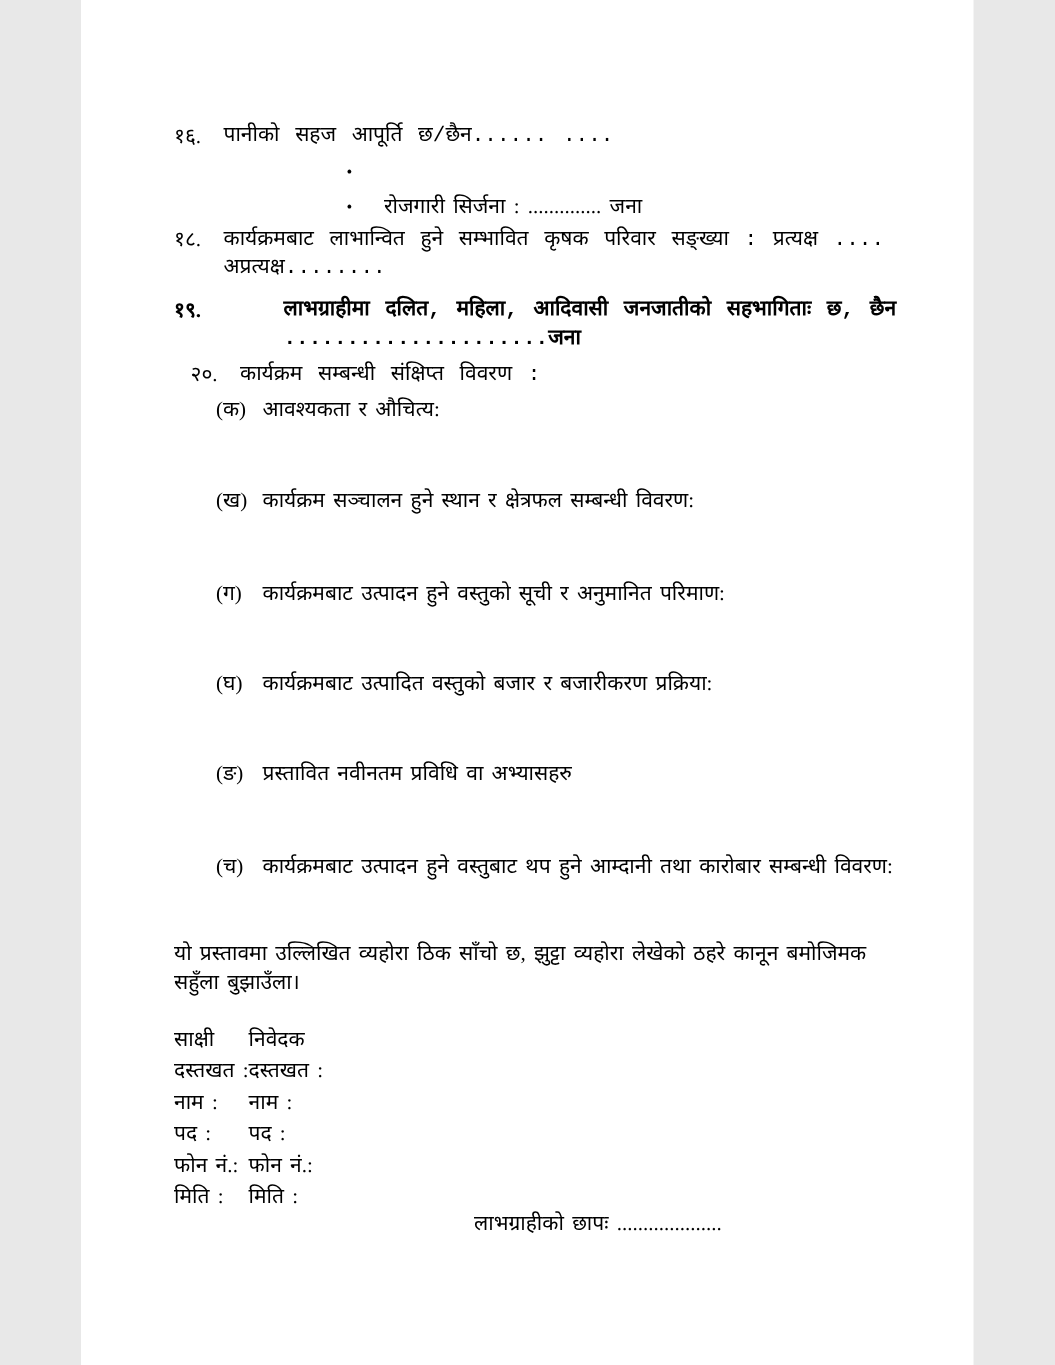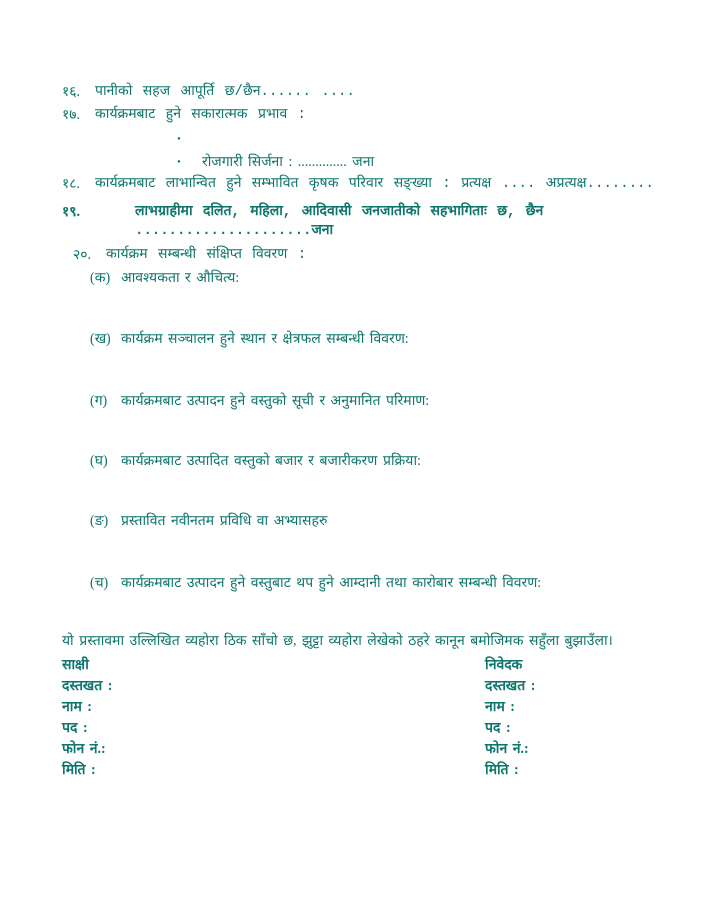--- a/index.html
+++ b/index.html
@@ -2,24 +2,24 @@
 <html><head>
 <meta charset="utf-8">
 <style>
   html,body { margin:0; padding:0; }
   body {
     background:#e8e8e8;
     font-family:"Liberation Serif","DejaVu Serif",serif;
   }
   .page {
     position:relative;
-    width:703px; height:910px;
+    width:595px; height:910px;
     margin:0 auto;
     background:#ffffff;
-    color:#0f766e;
+    color:#000000;
     font-size:14px;
     line-height:19px;
     word-spacing:2px;
     overflow:hidden;
   }
   .content { padding:82px 48px 0 62px; }
 
   .item { display:flex; }
   .item .num { flex:0 0 33px; }
   .item .txt { flex:1;font-family:Liberation Mono, monospace; }
@@ -36,42 +36,38 @@
 
   .sub { display:flex; margin-left:28px; }
   .sub .marker { flex:0 0 31px; }
   .sub .txt { flex:1; }
   .g42 { margin-top:42px; }
   .g43 { margin-top:43px; }
   .g41 { margin-top:41px; }
 
   .declaration { margin-top:39px; }
 
-  .sig-wrap { display:flex; justify-content:space-between; margin-top:4px;font-weight:bold; }
+  .sig-wrap { display:flex; margin-top:18px; }
   .sig-col { line-height:21px; }
   .sig-col.right { width:170px; }
   .sig-col div { white-space:nowrap; }
 
   .stamp { margin-left:200px; margin-top:-2px; }
 </style>
 </head>
 <body>
 
 <div class="page">
   <div class="content">
 
     <div class="item">
       <span class="num">१६.</span>
       <span class="txt">पानीको सहज आपूर्ति छ/छैन...... ....</span>
     </div>
 
-    <div class="item mt4">
-      <span class="num">१७.</span>
-      <span class="txt">कार्यक्रमबाट हुने सकारात्मक प्रभाव :</span>
-    </div>
 
     <div class="bullet-row mt5">
       <span class="dot">•</span>
     </div>
     <div class="bullet-row mt4">
       <span class="dot">•</span>
       <span>रोजगारी सिर्जना : .............. जना</span>
     </div>
 
     <div class="item mt6">
@@ -133,15 +129,16 @@
       <div class="sig-col right">
         <div>निवेदक</div>
         <div>दस्तखत :</div>
         <div>नाम :</div>
         <div>पद :</div>
         <div>फोन नं.:</div>
         <div>मिति :</div>
       </div>
     </div>
 
+    <div class="stamp">लाभग्राहीको छापः ....................</div>
 
   </div>
 </div>
 
 </body></html>

